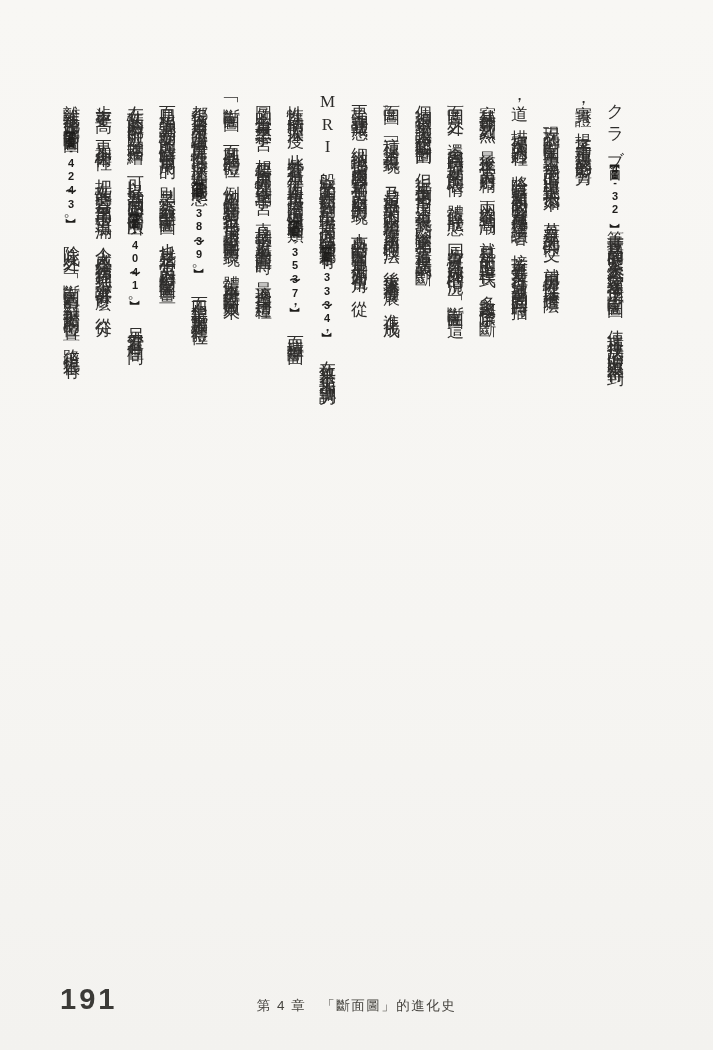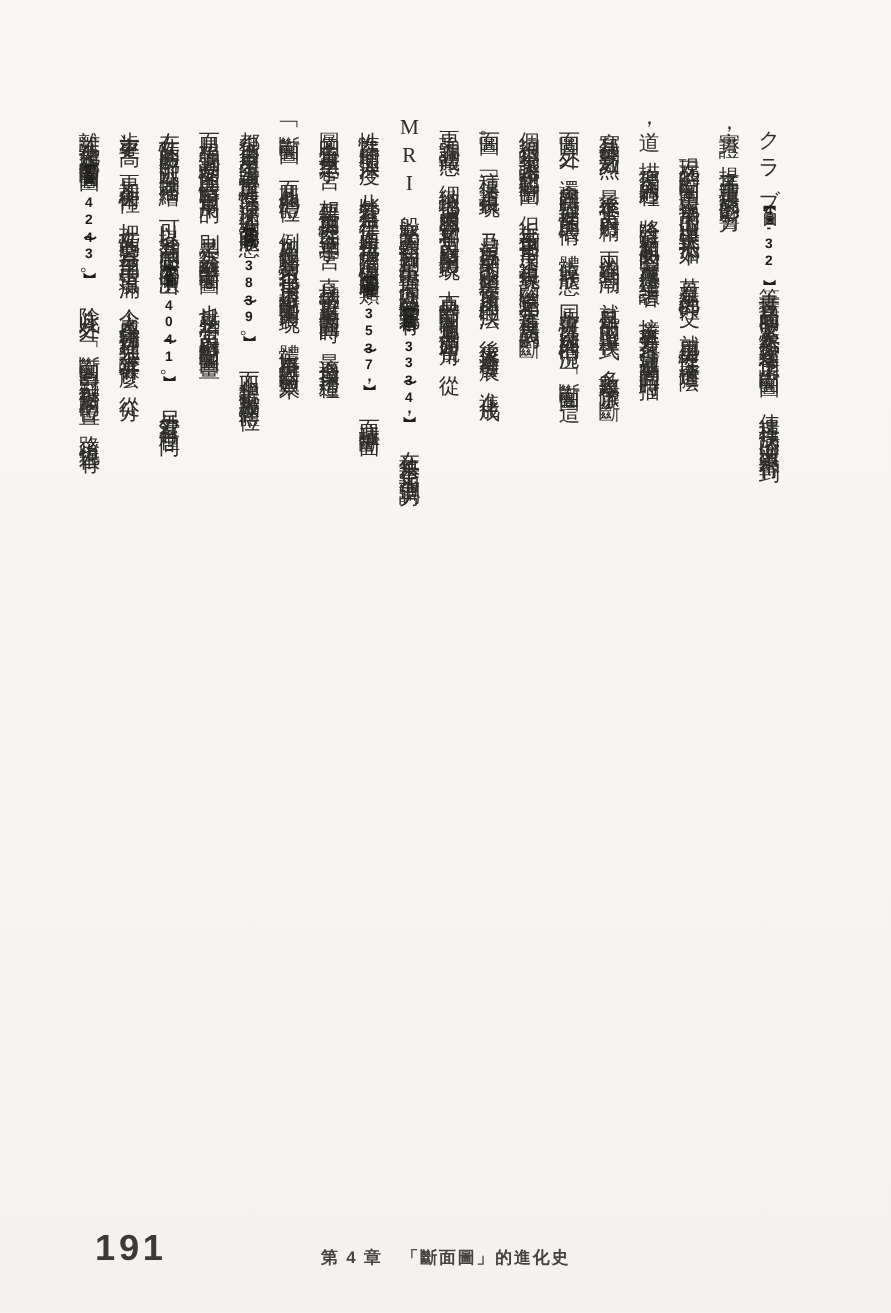--- a/index.html
+++ b/index.html
@@ -26,29 +26,29 @@
   }
   .col{white-space:nowrap;}
   .figref{
     font-family:"Liberation Sans","DejaVu Sans",sans-serif;
     font-weight:bold;
     font-size:11px;
     letter-spacing:1.2px;
     color:#1e1d1b;
   }
   .page-number{
-    position:absolute;left:76px;top:983px;
+    position:absolute;left:60px;top:983px;
     font-family:"Liberation Sans","DejaVu Sans",sans-serif;
     font-weight:bold;font-size:29px;letter-spacing:3px;
     color:#3b3a37;
   }
   .footer-chapter{
     position:absolute;left:50%;top:997px;transform:translateX(-50%);
     font-family:"Liberation Sans","DejaVu Sans",sans-serif;
-    font-weight:bold;font-size:13.5px;letter-spacing:1.5px;
+    font-weight:normal;font-size:13.5px;letter-spacing:1.5px;
     color:#46443f;white-space:nowrap;
   }
 </style>
 </head>
 <body>
 
 <div class="page">
 
   <div class="text-block">
       <div class="col"><span class="">クラブ</span><span class="figref">【圖4-32】</span><span class="">等畫技高超的硬蕊系人氣作家經常使用「斷面圖」，使這種技法的演出效果得到</span></div>

